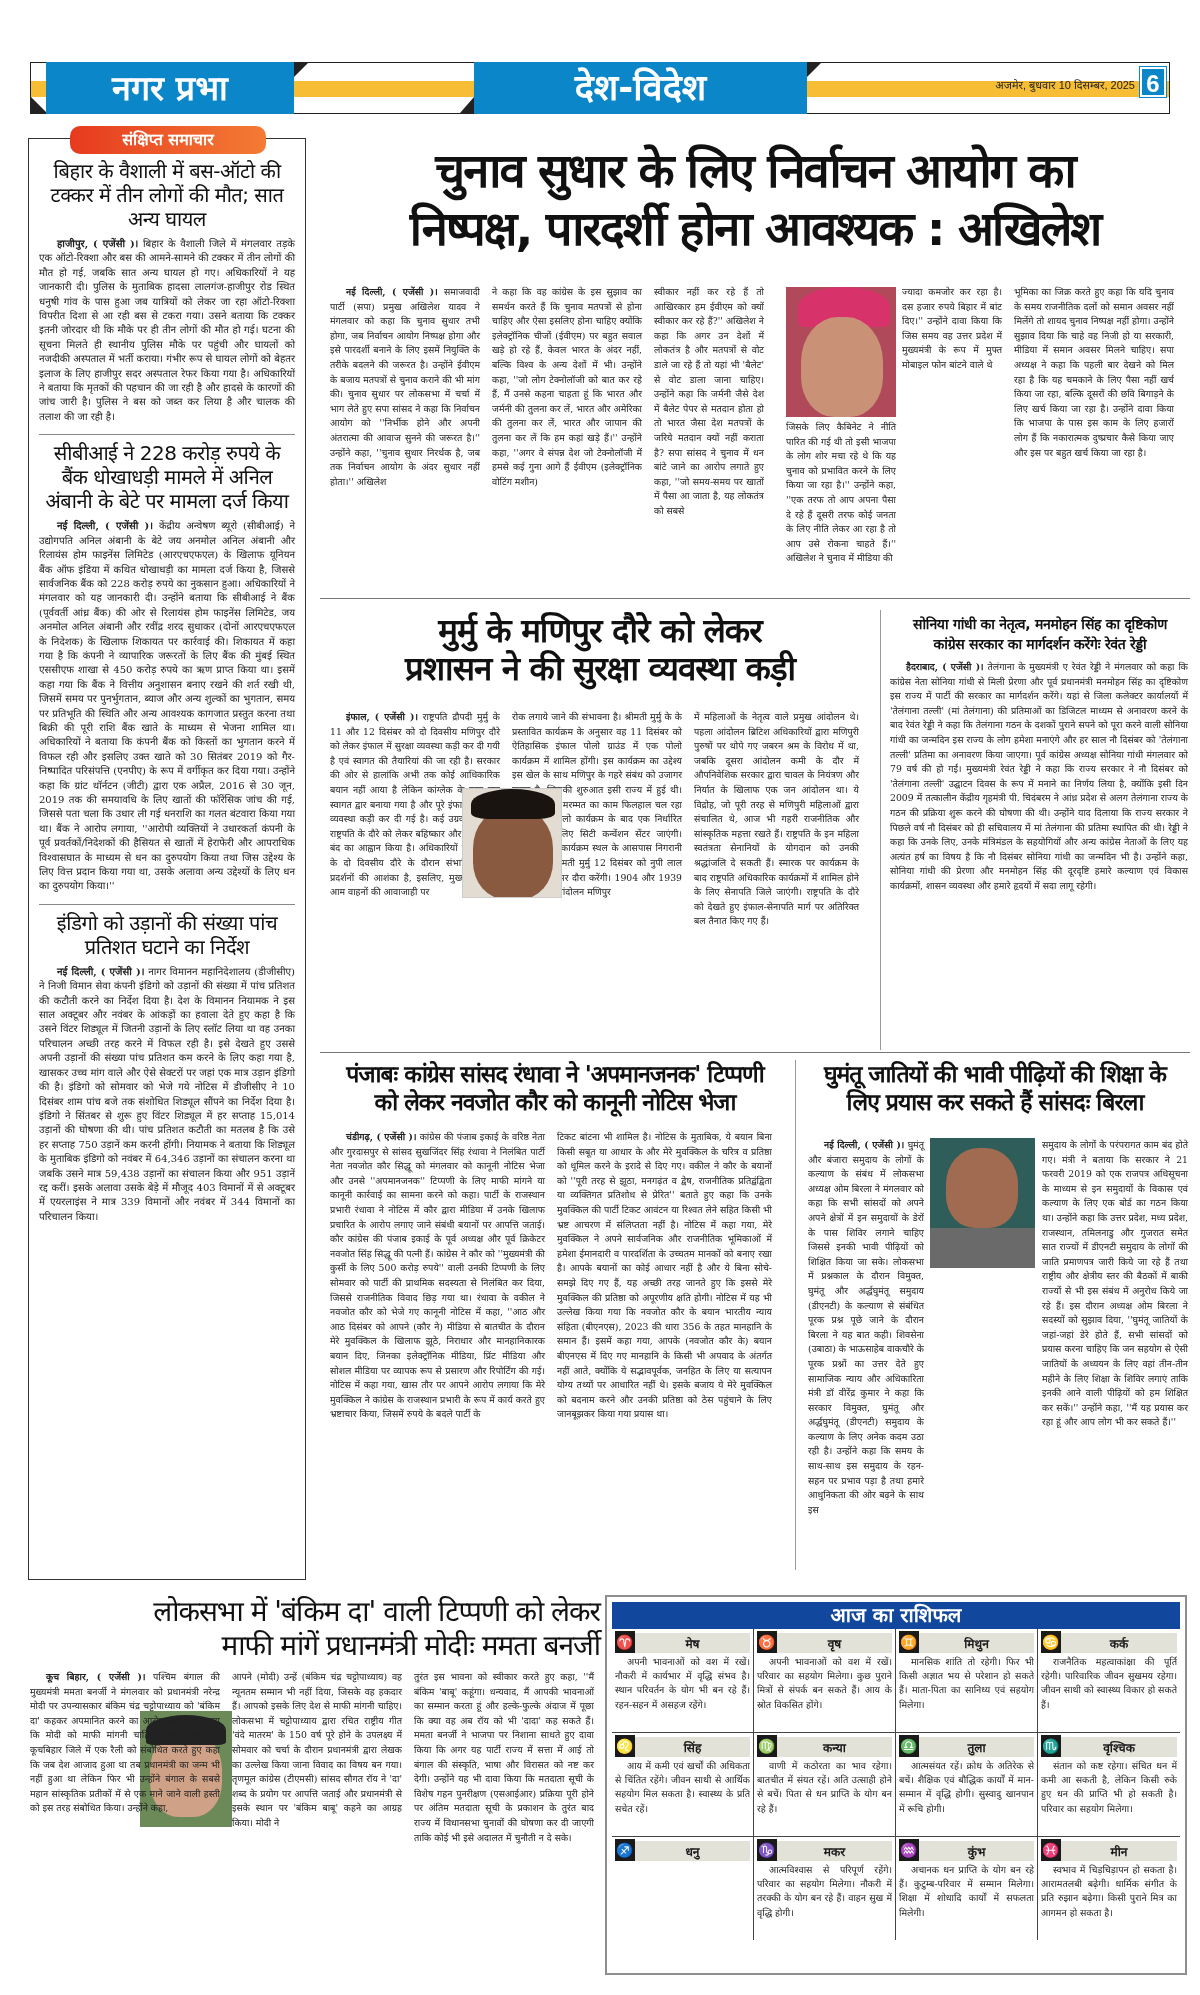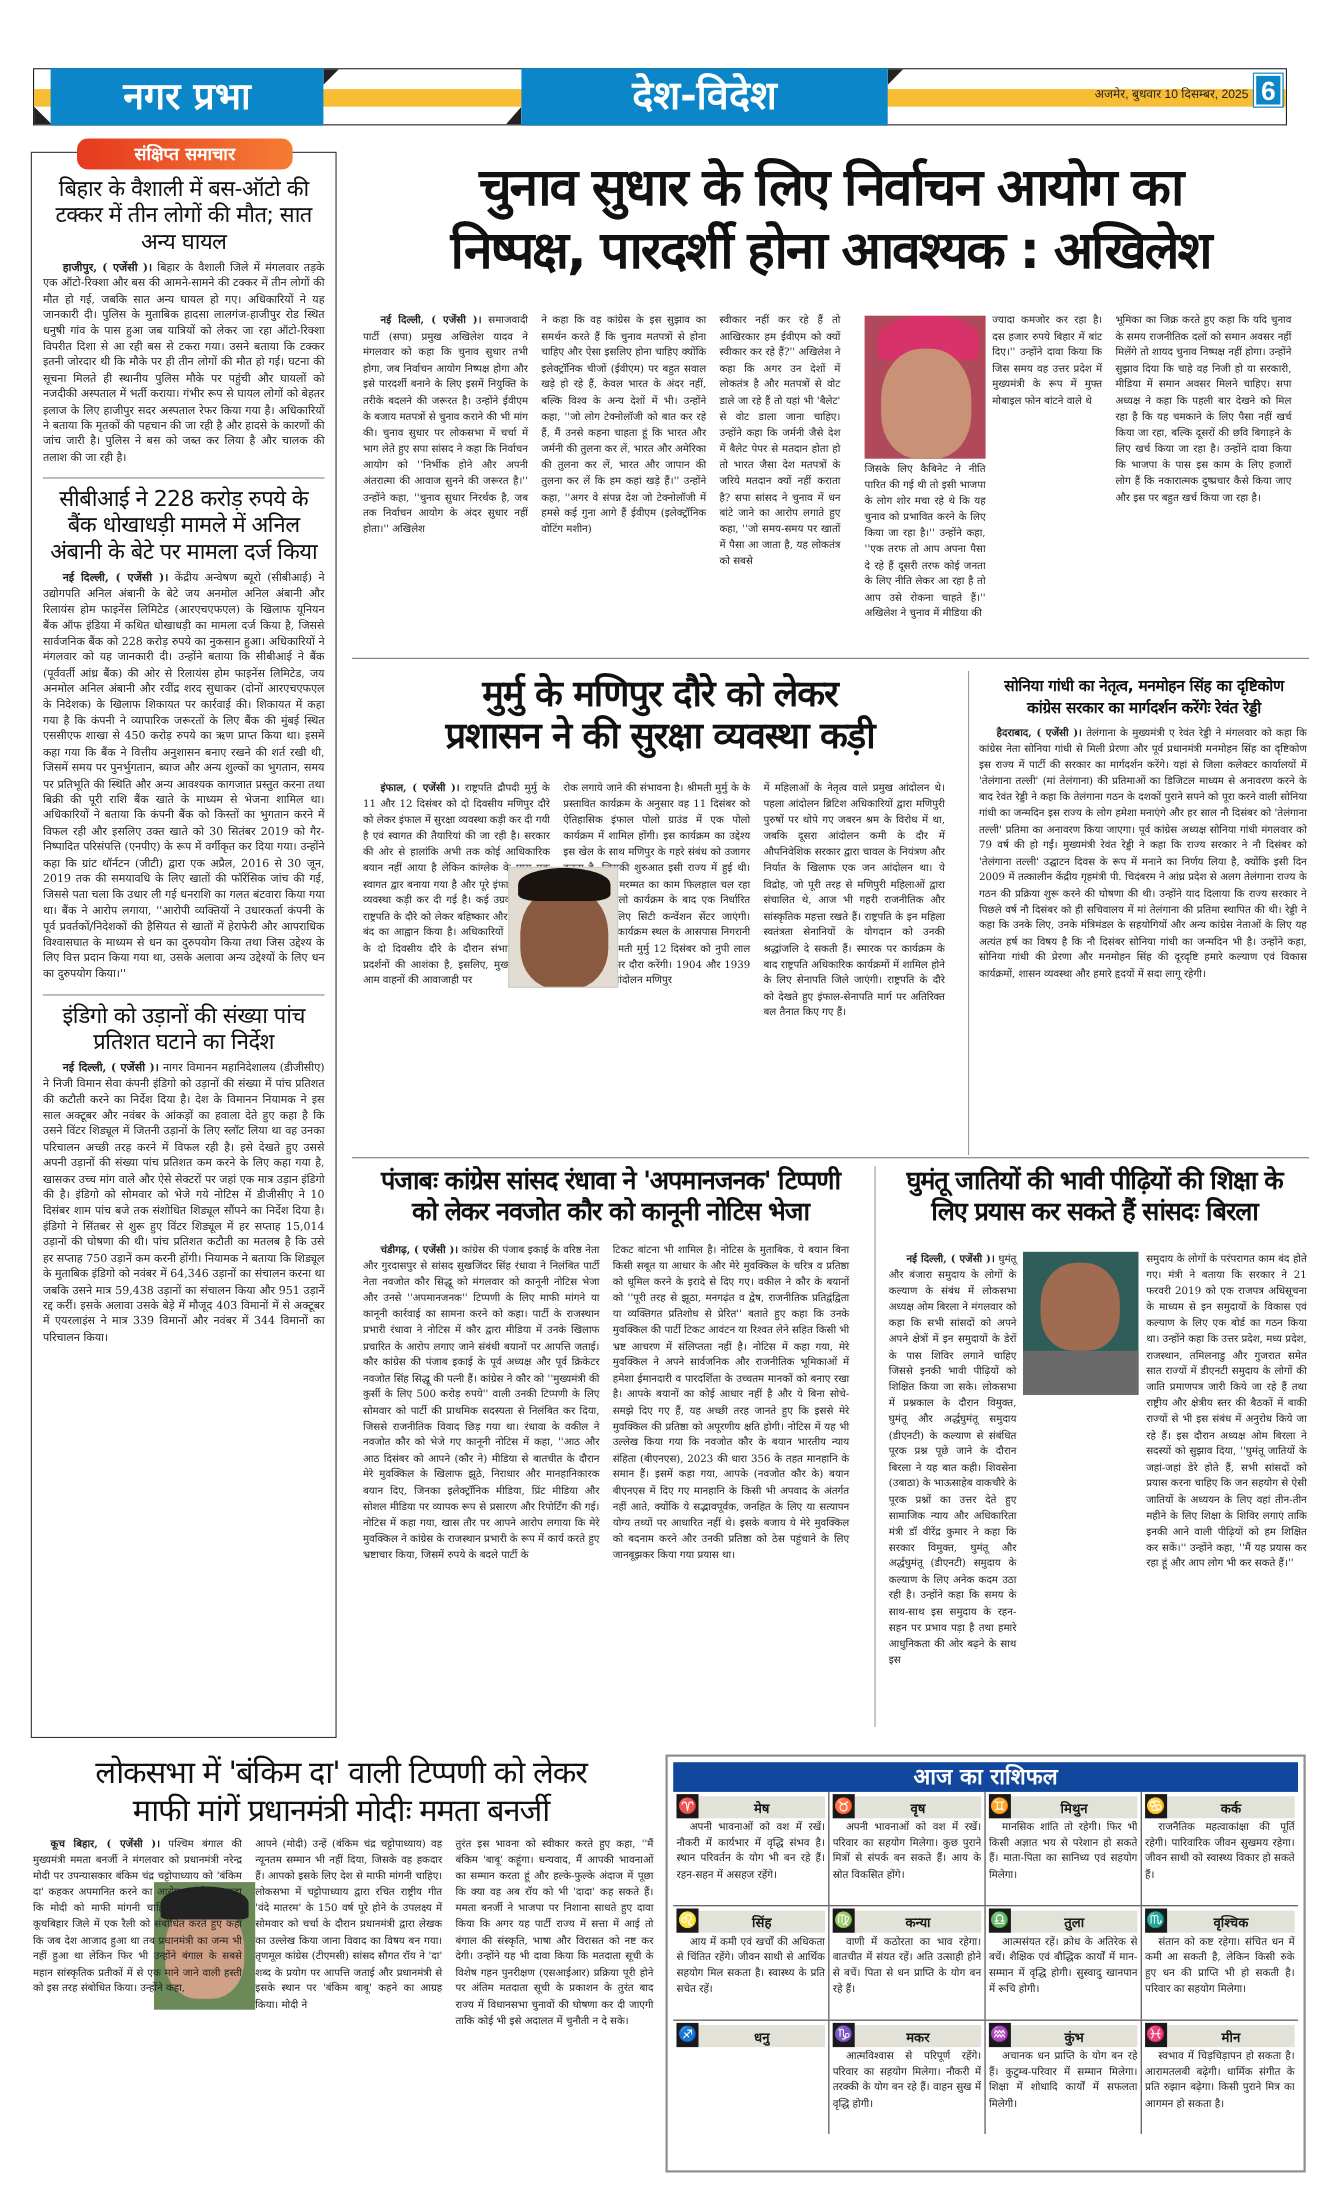--- a/index.html
+++ b/index.html
@@ -167,21 +167,21 @@
 </div>
 <div class="cols" style="left:808px; top:1138px;">
   <div class="c" style="width:116px;">
       <p><b>नई दिल्ली, ( एजेंसी )।</b> <span>घुमंतू और बंजारा समुदाय के लोगों के कल्याण के संबंध में लोकसभा अध्यक्ष ओम बिरला ने मंगलवार को कहा कि सभी सांसदों को अपने अपने क्षेत्रों में इन समुदायों के डेरों के पास शिविर लगाने चाहिए जिससे इनकी भावी पीढ़ियों को शिक्षित किया जा सके। लोकसभा में प्रश्नकाल के दौरान विमुक्त, घुमंतू और अर्द्धघुमंतू समुदाय (डीएनटी) के कल्याण से संबंधित पूरक प्रश्न पूछे जाने के दौरान बिरला ने यह बात कही। शिवसेना (उबाठा) के भाऊसाहेब वाकचौरे के पूरक प्रश्नों का उत्तर देते हुए सामाजिक न्याय और अधिकारिता मंत्री डॉ वीरेंद्र कुमार ने कहा कि सरकार विमुक्त, घुमंतू और अर्द्धघुमंतू (डीएनटी) समुदाय के कल्याण के लिए अनेक कदम उठा रही है। उन्होंने कहा कि समय के साथ-साथ इस समुदाय के रहन-सहन पर प्रभाव पड़ा है तथा हमारे आधुनिकता की ओर बढ़ने के साथ इस</span></p>
     </div>
 </div>
 <div class="cols" style="left:1042px; top:1138px;">
   <div class="c" style="width:146px;"><span>समुदाय के लोगों के परंपरागत काम बंद होते गए। मंत्री ने बताया कि सरकार ने 21 फरवरी 2019 को एक राजपत्र अधिसूचना के माध्यम से इन समुदायों के विकास एवं कल्याण के लिए एक बोर्ड का गठन किया था। उन्होंने कहा कि उत्तर प्रदेश, मध्य प्रदेश, राजस्थान, तमिलनाडु और गुजरात समेत सात राज्यों में डीएनटी समुदाय के लोगों की जाति प्रमाणपत्र जारी किये जा रहे हैं तथा राष्ट्रीय और क्षेत्रीय स्तर की बैठकों में बाकी राज्यों से भी इस संबंध में अनुरोध किये जा रहे हैं। इस दौरान अध्यक्ष ओम बिरला ने सदस्यों को सुझाव दिया, ''घुमंतू जातियों के जहां-जहां डेरे होते हैं, सभी सांसदों को प्रयास करना चाहिए कि जन सहयोग से ऐसी जातियों के अध्ययन के लिए वहां तीन-तीन महीने के लिए शिक्षा के शिविर लगाएं ताकि इनकी आने वाली पीढ़ियों को हम शिक्षित कर सकें।'' उन्होंने कहा, ''मैं यह प्रयास कर रहा हूं और आप लोग भी कर सकते हैं।''</span></div>
 </div>
 
-<div class="sub-title" style="left:20px; top:1595px; width:580px; font-size:28px; line-height:34px; font-weight:normal;">
+<div class="sub-title" style="left:20px; top:1595px; width:580px; font-size:28px; line-height:34px; font-weight:normal;text-align:right;">
   <div>लोकसभा में 'बंकिम दा' वाली टिप्पणी को लेकर</div>
   <div>माफी मांगें प्रधानमंत्री मोदीः ममता बनर्जी</div>
 </div>
 <div class="photo" style="position:absolute; left:140px; top:1711px; width:92px; height:116px; background:#6c8a58;">
   <div class="face" style="left:10px; top:20px; width:72px; height:86px; background:#cfa287;"></div>
   <div style="position:absolute; left:6px; top:4px; width:80px; height:30px; background:#222; border-radius:50% 50% 10% 10%;"></div>
 </div>
 <div class="cols" style="left:30px; top:1670px;">
   <div class="c" style="width:190px;">
       <p><b>कूच बिहार, ( एजेंसी )।</b> <span>पश्चिम बंगाल की मुख्यमंत्री ममता बनर्जी ने मंगलवार को प्रधानमंत्री नरेन्द्र मोदी पर उपन्यासकार बंकिम चंद्र चट्टोपाध्याय को 'बंकिम दा' कहकर अपमानित करने का आरोप लगाते हुए कहा कि मोदी को माफी मांगनी चाहिए। ममता बनर्जी ने कूचबिहार जिले में एक रैली को संबोधित करते हुए कहा कि जब देश आजाद हुआ था तब प्रधानमंत्री का जन्म भी नहीं हुआ था लेकिन फिर भी उन्होंने बंगाल के सबसे महान सांस्कृतिक प्रतीकों में से एक माने जाने वाली हस्ती को इस तरह संबोधित किया। उन्होंने कहा,</span></p>

